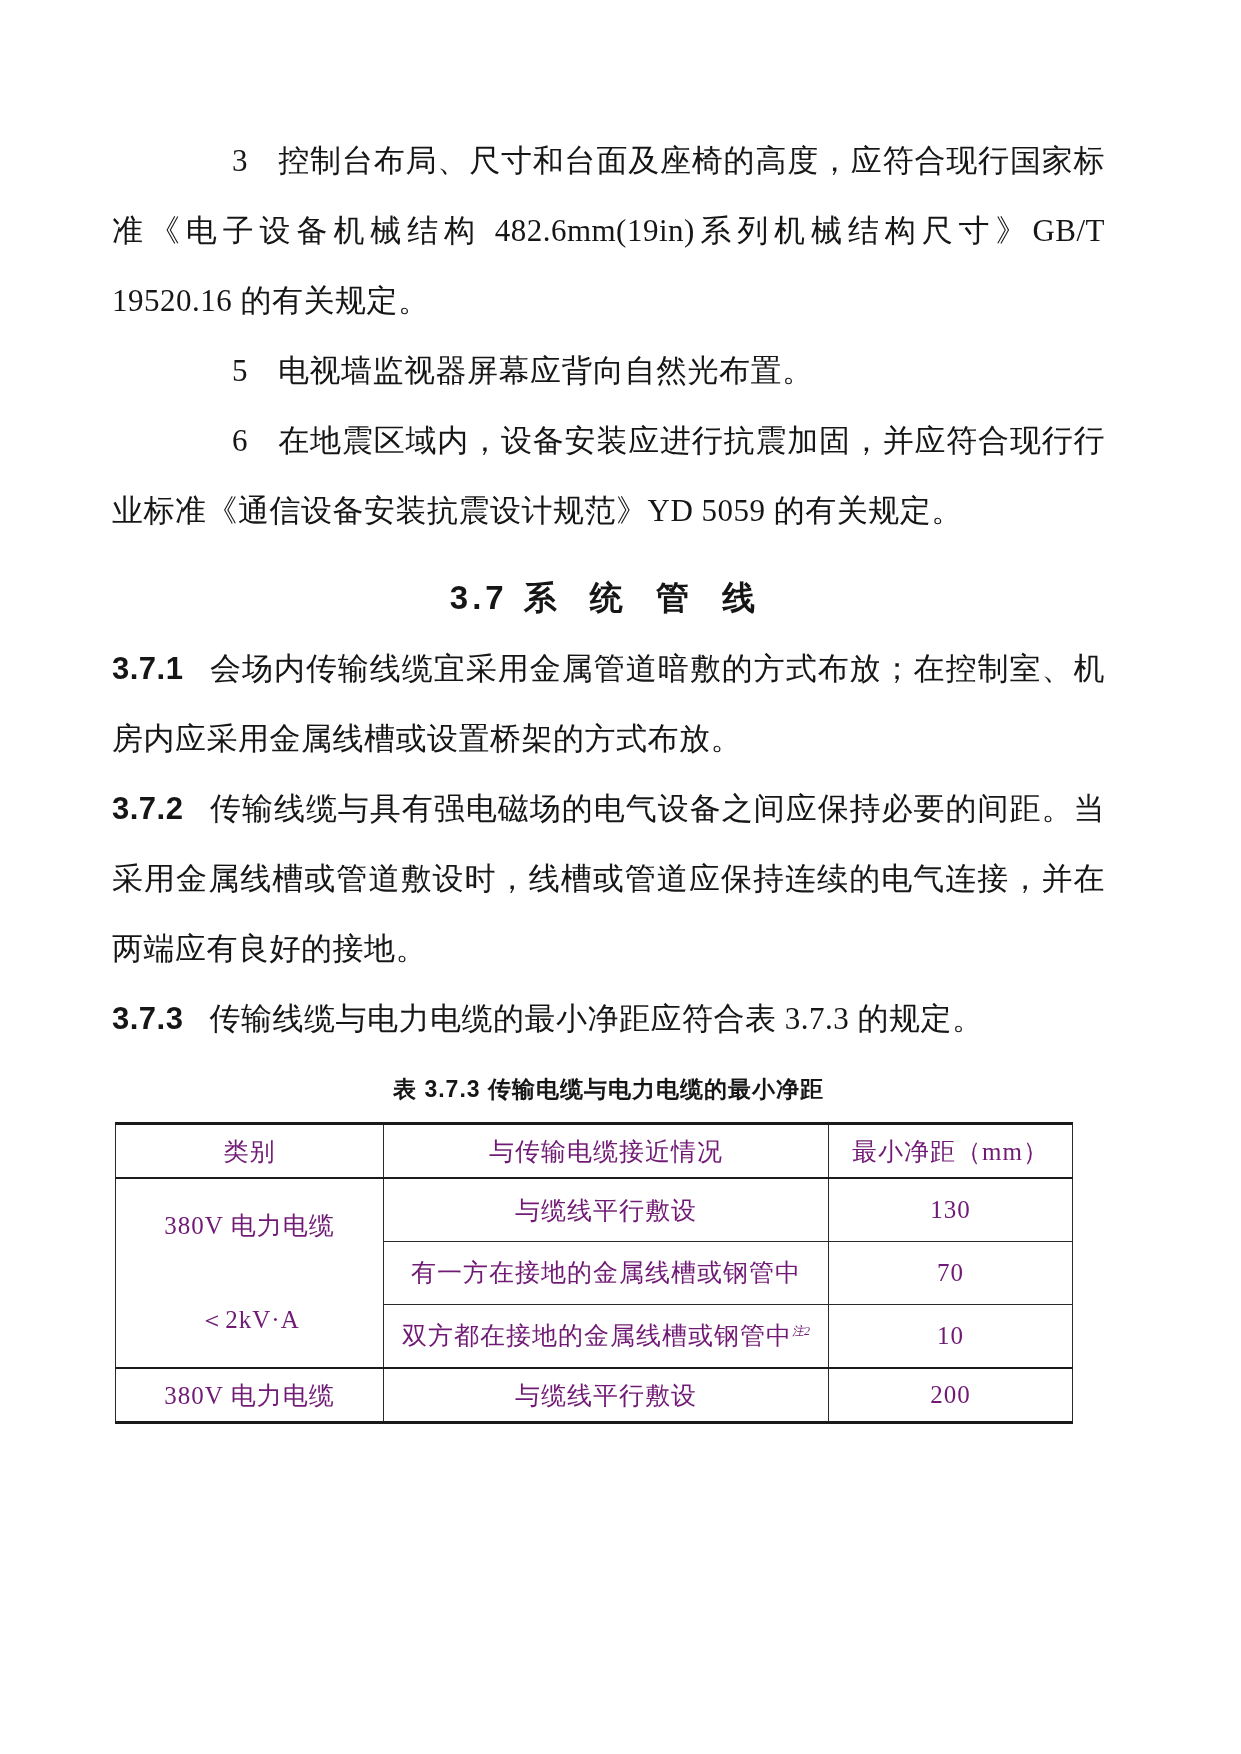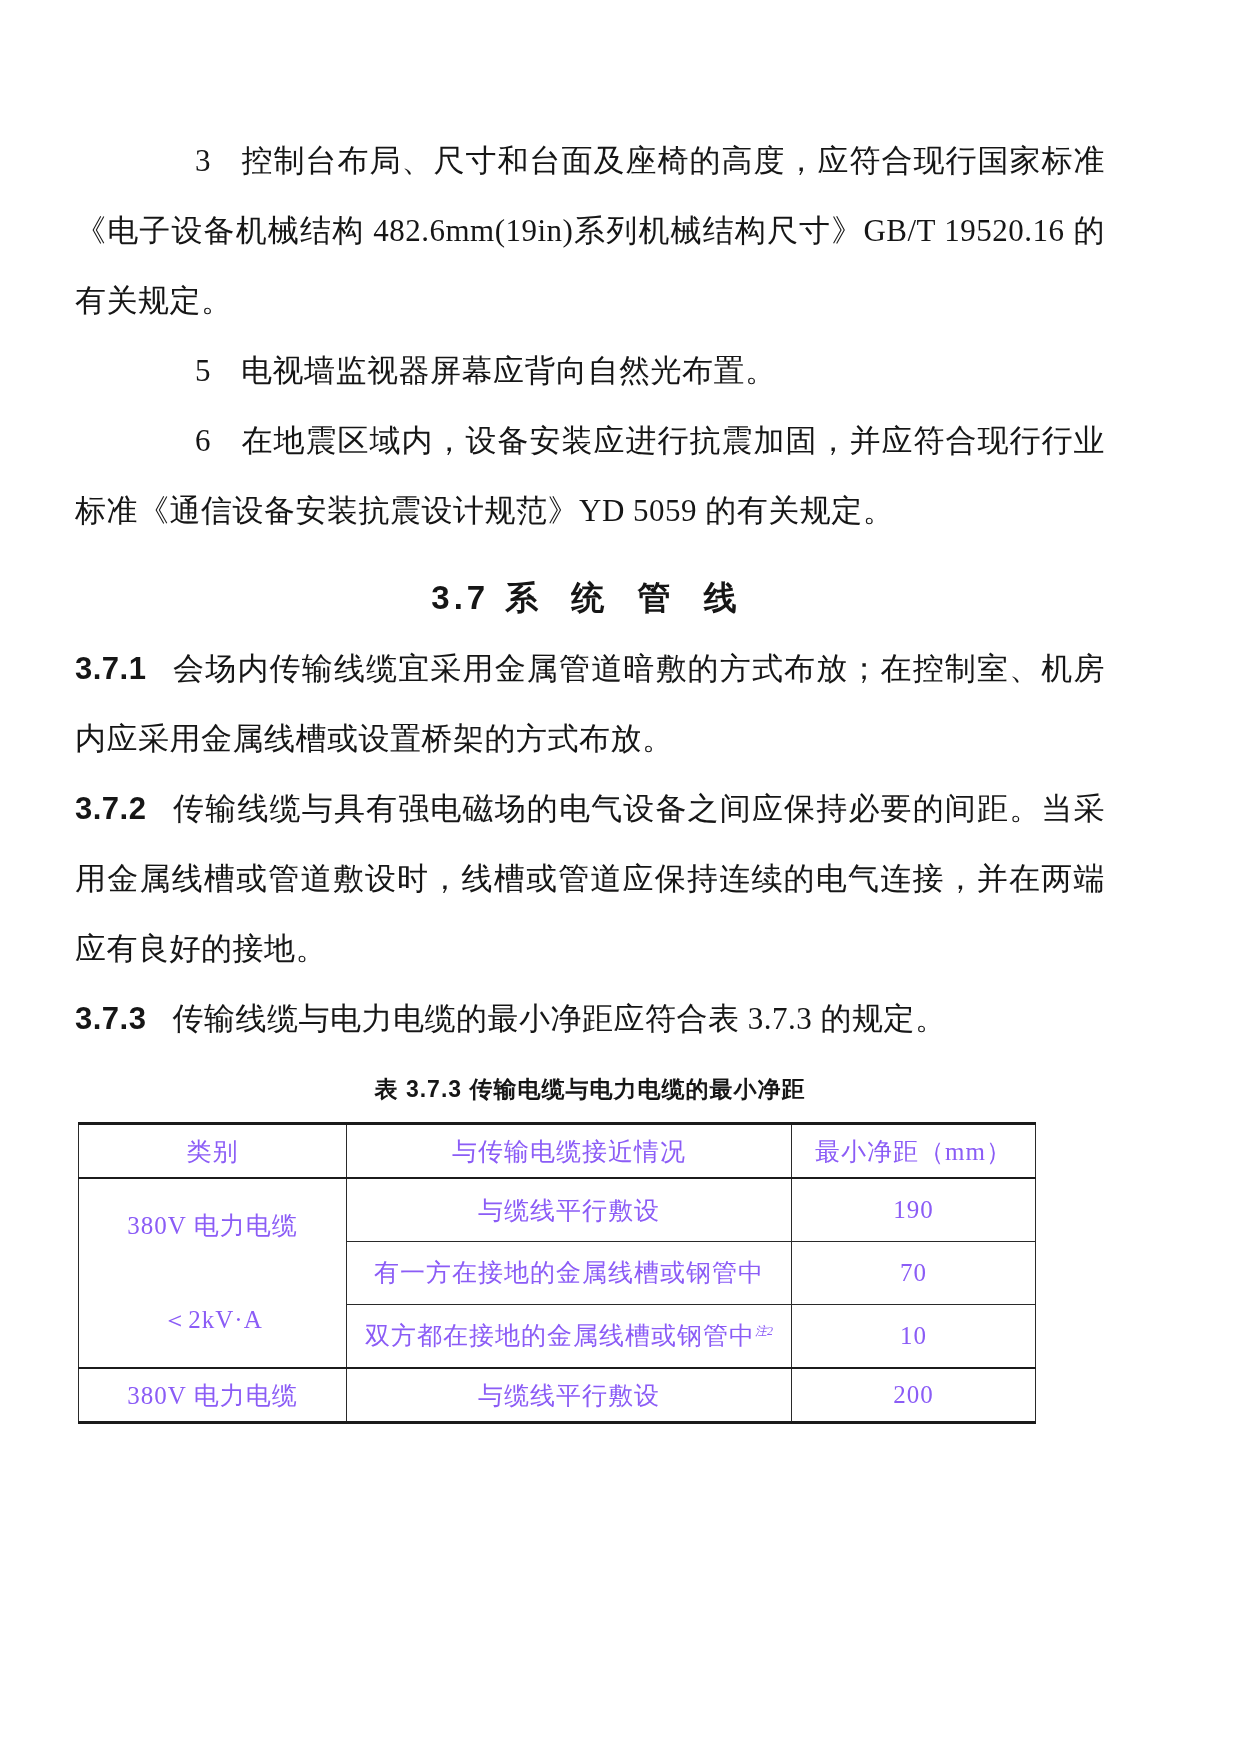--- a/index.html
+++ b/index.html
@@ -9,21 +9,21 @@
   }
   .page {
     position: relative;
     width: 1241px;
     height: 1568px;
     margin: 0 auto;
     background: #ffffff;
     color: #161616;
     font-family: "Liberation Serif", serif;
     box-sizing: border-box;
-    padding: 126px 136px 0 75px;
+    padding: 126px 136px 0 112px;
     overflow: hidden;
   }
   p.body-para {
     margin: 0;
     font-size: 31px;
     line-height: 70px;
     text-align: justify;
     letter-spacing: 0.5px;
   }
   p.item-para { text-indent: 60px; }
@@ -55,21 +55,21 @@
     font-weight: bold;
     text-align: center;
     letter-spacing: 1px;
   }
   table.data-table {
     width: 958px;
     margin: 2px 0 0 3px;
     border-collapse: collapse;
     table-layout: fixed;
     font-size: 25px;
-    color: #8b5cf6;
+    color: #701a75;
   }
   table.data-table col.c1 { width: 28%; }
   table.data-table col.c2 { width: 46.5%; }
   table.data-table col.c3 { width: 25.5%; }
   table.data-table th,
   table.data-table td {
     border: 1.5px solid #2a2a2a;
     text-align: center;
     vertical-align: middle;
     font-weight: normal;
@@ -139,21 +139,21 @@
       <tr>
         <th>类别</th>
         <th>与传输电缆接近情况</th>
         <th>最小净距（mm）</th>
       </tr>
     </thead>
     <tbody>
       <tr>
         <td class="merged-cell" rowspan="3"><span>380V 电力电缆</span><br><span>＜2kV·A</span></td>
         <td>与缆线平行敷设</td>
-        <td>190</td>
+        <td>130</td>
       </tr>
       <tr>
         <td>有一方在接地的金属线槽或钢管中</td>
         <td>70</td>
       </tr>
       <tr>
         <td><span>双方都在接地的金属线槽或钢管中</span><sup class="note">注2</sup></td>
         <td>10</td>
       </tr>
       <tr class="last-row">

